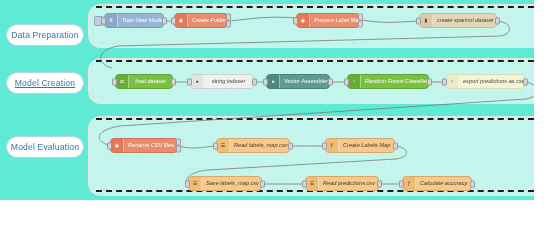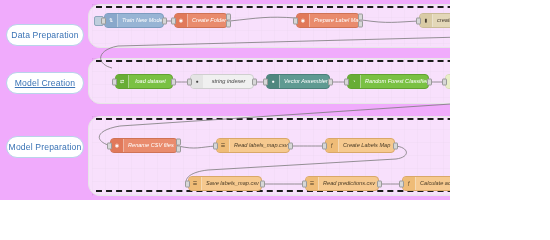--- a/index.html
+++ b/index.html
@@ -2,21 +2,21 @@
 <html><head>
 <meta charset="utf-8">
 <style>
   html,body{margin:0;padding:0;}
   body{
     width:550px;height:200px;
     background:#ffffff;
     font-family:"Liberation Sans", sans-serif;
     overflow:hidden;
   }
-  #stage{position:relative;width:450px;height:200px;overflow:hidden;background:#f0abfc;}
+  #stage{position:relative;width:534px;height:200px;overflow:hidden;background:#5eead4;}
 
   
   .stage-label{
     position:absolute;
     display:flex;align-items:center;justify-content:center;
     border:1.4px solid #b9d3ea;
     border-radius:40px;
     background:#ffffff;
     color:#3a73b5;
     font-size:8.6px;
@@ -177,21 +177,21 @@
     <path d="M379,184 C388,184 393,184 402,184"></path>
   </svg>
 
   <div class="stage-label" style="top:24px;">
     <span>Data Preparation</span>
   </div>
   <div class="stage-label" style="top:72px;text-decoration:underline;">
     <span>Model Creation</span>
   </div>
   <div class="stage-label" style="top:136px;">
-    <span>Model Preparation</span>
+    <span>Model Evaluation</span>
   </div>
 
   <div class="node n-blue" style="left:104px;top:13px;width:60px;">
     <span class="handle"></span>
     <span class="port in"></span>
     <span class="ibox">
         <span class="glyph">⇅</span>
       </span>
     <span class="lbl">Train New Model</span>
     <span class="port out"></span>

